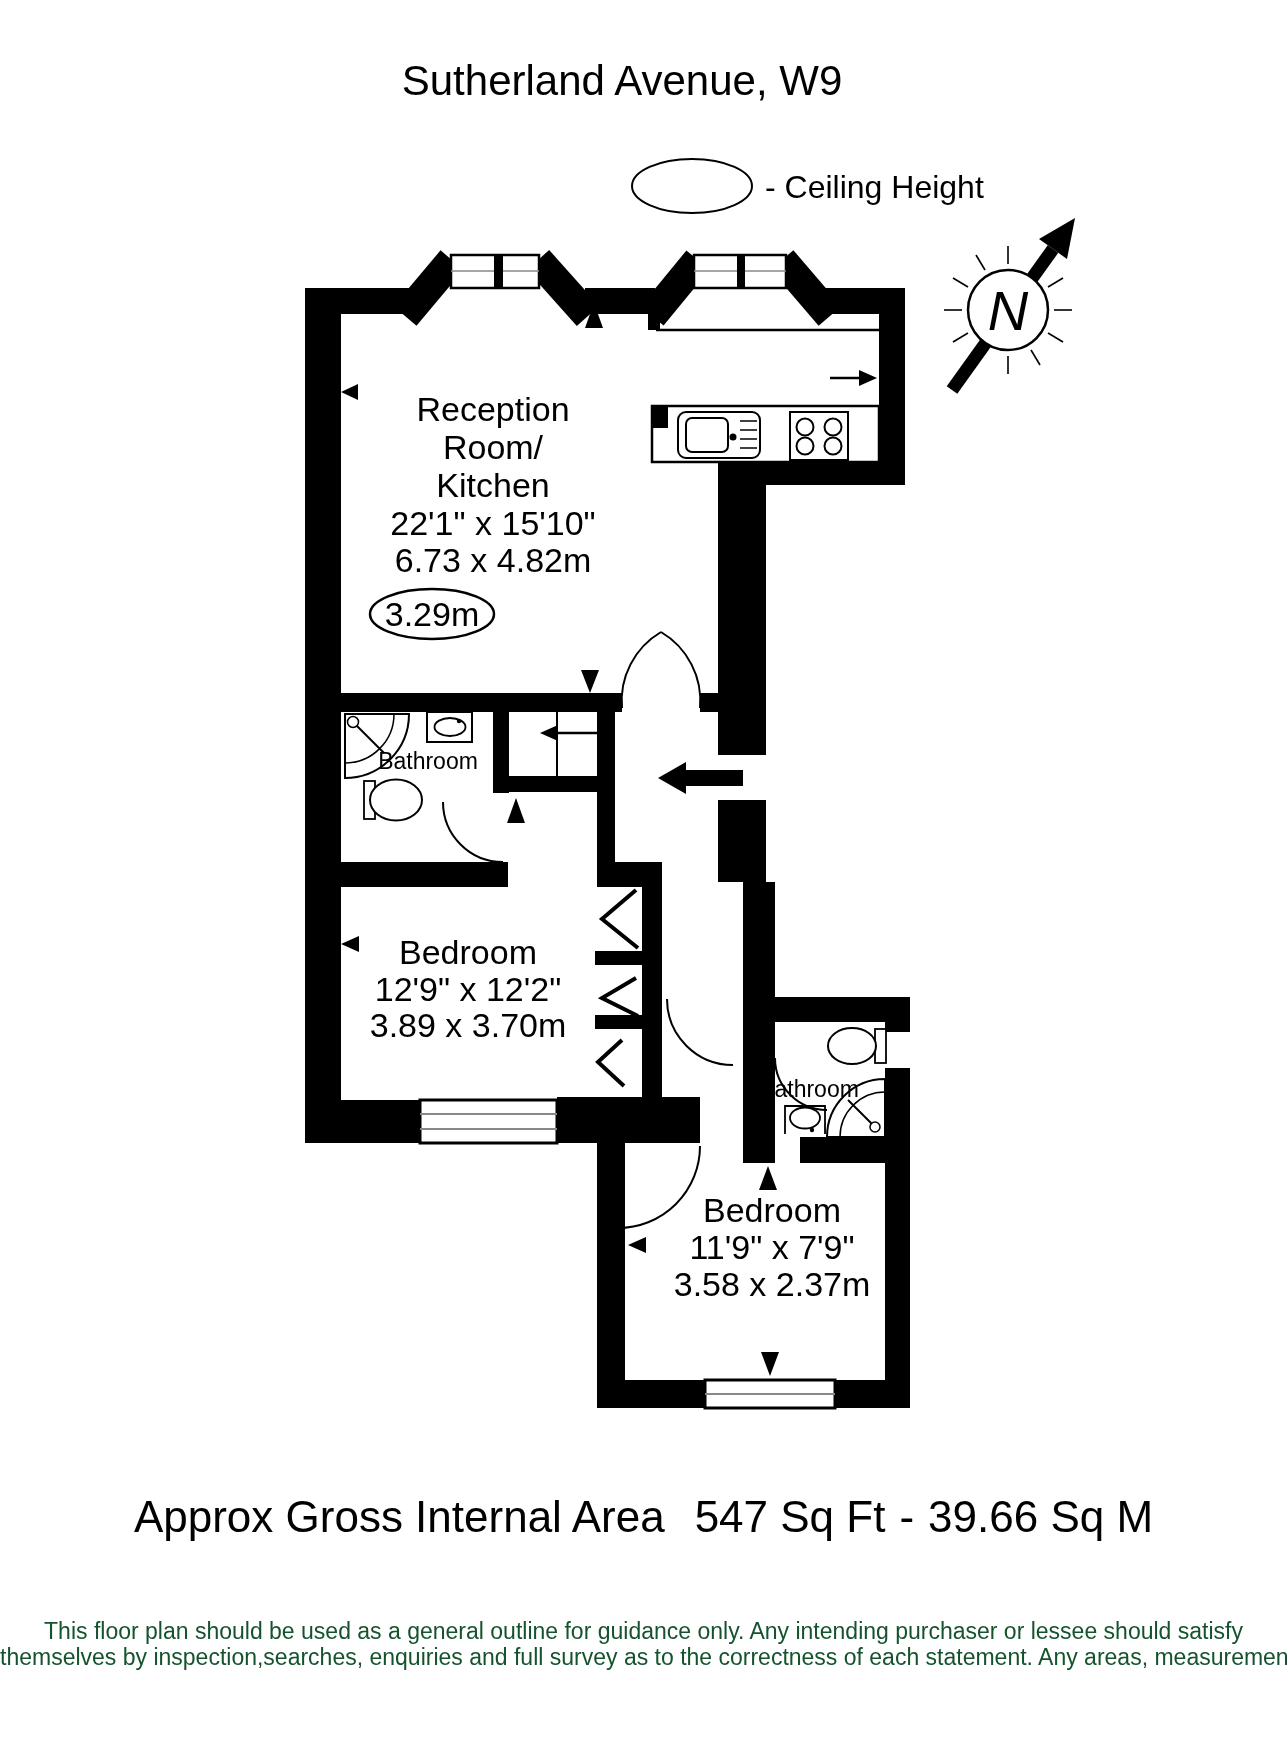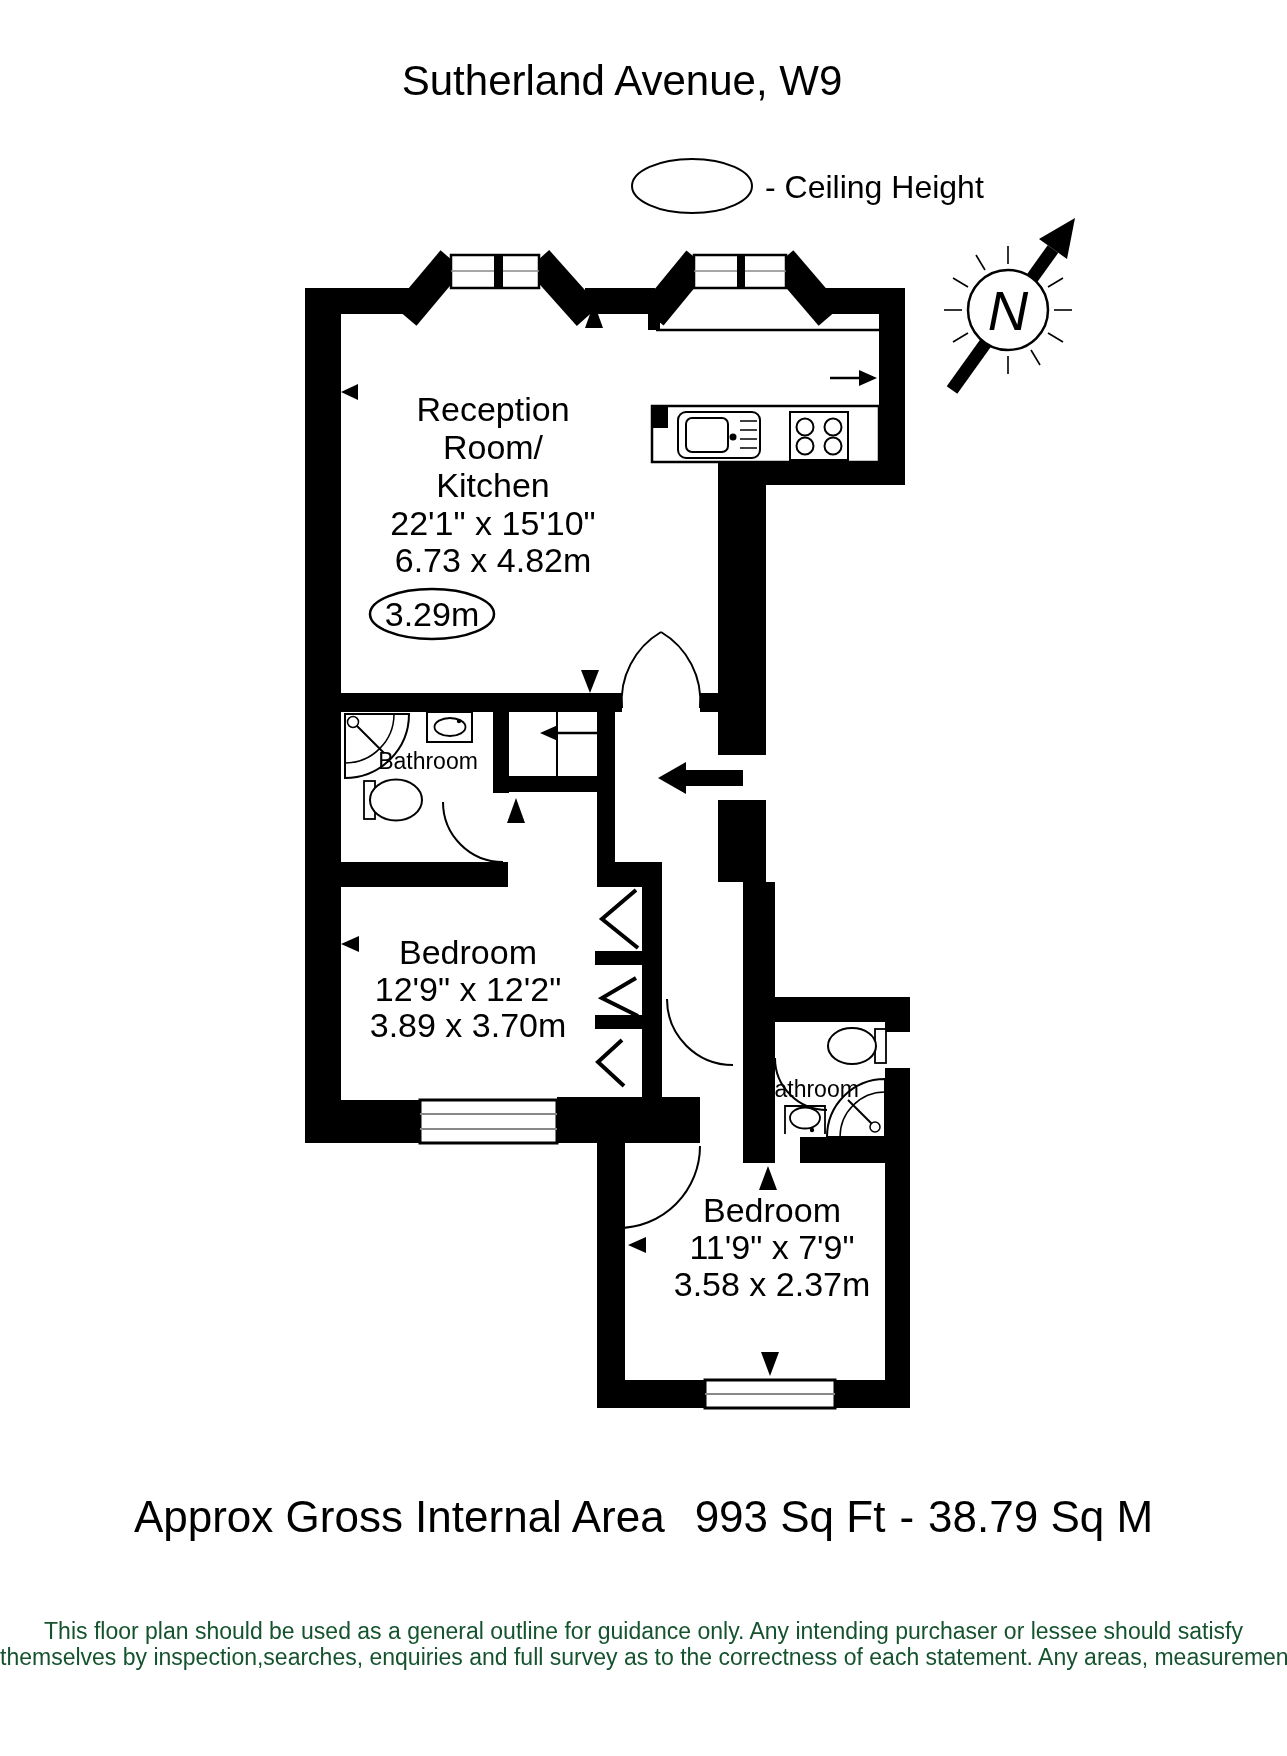--- a/index.html
+++ b/index.html
@@ -228,21 +228,21 @@
 
   <g text-anchor="middle" font-size="34">
     <text x="772" y="1222">Bedroom</text>
     <text x="772" y="1259">11'9" x 7'9"</text>
     <text x="772" y="1296">3.58 x 2.37m</text>
   </g>
 </svg>
 
 
   <div id="area-line" class="abs">
-    <span class="lbl">Approx Gross Internal Area</span><span>993 Sq Ft</span><span class="sep">-</span><span>38.79 Sq M</span>
+    <span class="lbl">Approx Gross Internal Area</span><span>547 Sq Ft</span><span class="sep">-</span><span>39.66 Sq M</span>
   </div>
 
 
   <div id="disclaimer" class="abs">
     <div>This floor plan should be used as a general outline for guidance only. Any intending purchaser or lessee should satisfy</div>
     <div>themselves by inspection,searches, enquiries and full survey as to the correctness of each statement. Any areas, measurements</div>
   </div>
 
 </div>
 

